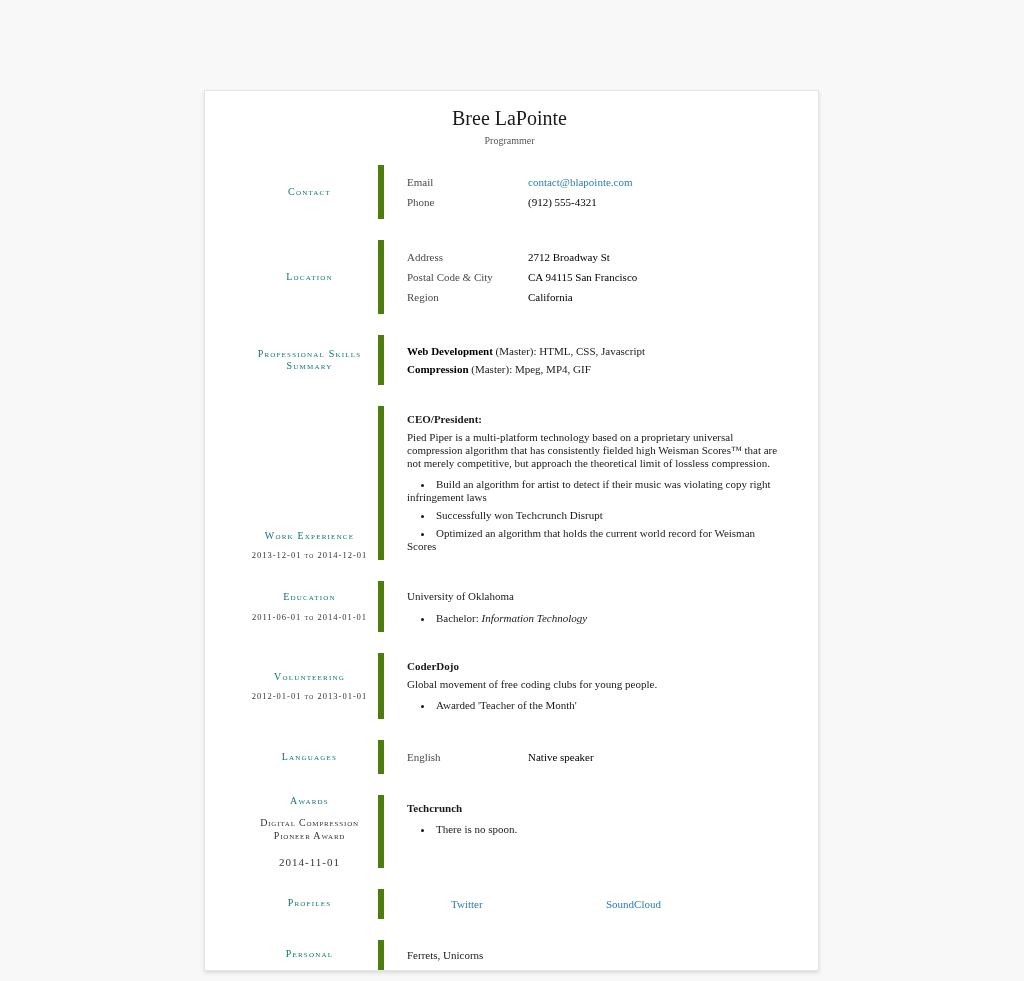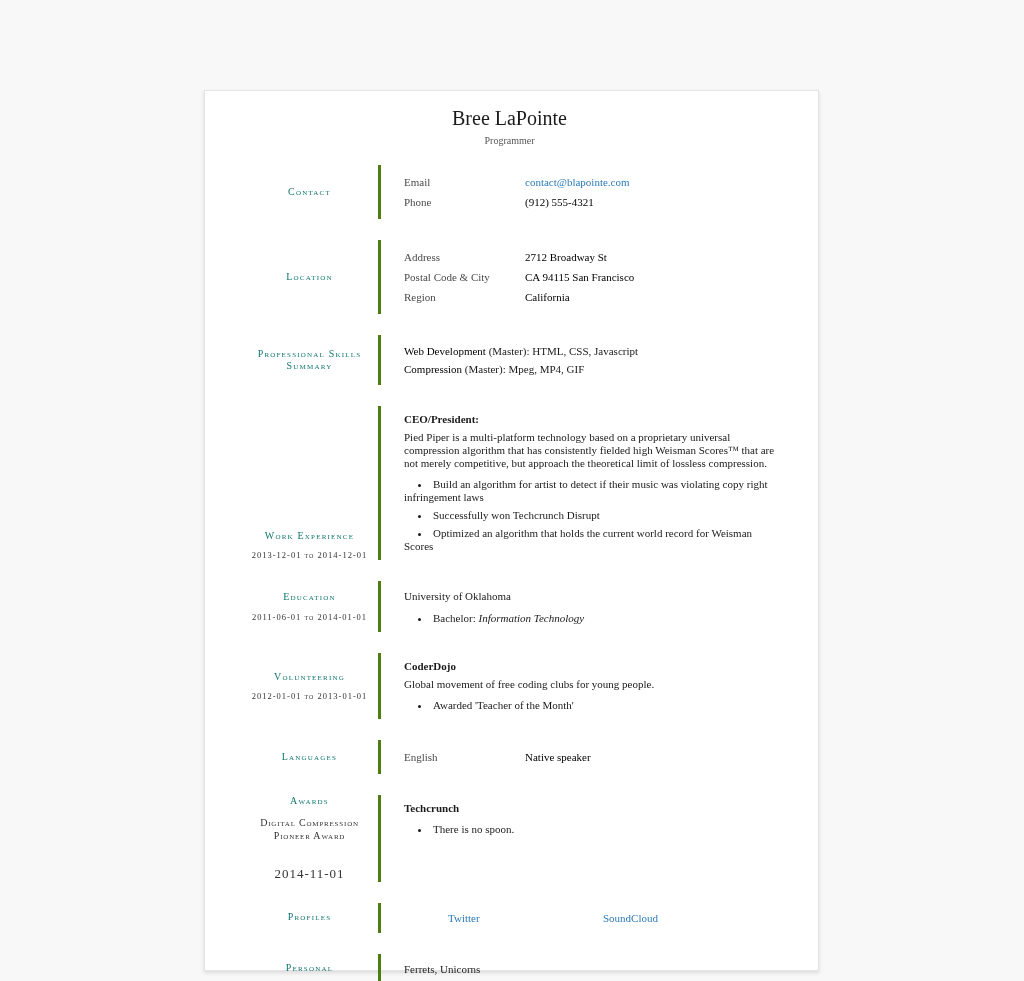--- a/index.html
+++ b/index.html
@@ -58,37 +58,37 @@
   }
   .award-sub {
     font-size: 10px;
     font-variant: small-caps;
     letter-spacing: 0.8px;
     color: #333;
     margin-top: 8px;
     line-height: 1.3;
   }
   .award-date {
-    font-size: 13px;
+    font-size: 11px;
     letter-spacing: 1px;
     color: #333;
-    margin-top: 24px;
+    margin-top: 14px;
   }
   .sec-right {
     flex: 1;
-    border-left: 3px solid #4d7c0f;
+    border-left: 6px solid #4d7c0f;
     padding: 7px 0 7px 23px;
     font-size: 11px;
     color: #1a1a1a;
   }
   .kv-row { display: flex; line-height: 20px; }
   .kv-label { width: 121px; flex: none; color: #4a4a4a; }
   .kv-value { color: #000; }
   .skill-line { line-height: 18px; }
-  .skill-line b, .bold { color: #000; font-weight: normal; }
+  .skill-line b, .bold { color: #000; font-weight: bold; }
   .position-title { font-weight: bold; line-height: 13px; }
   .body-par { line-height: 13px; margin-top: 5px; }
   .sec-right ul {
     margin: 8px 0 0 0;
     padding: 0;
     list-style-position: inside;
     list-style-type: disc;
   }
   .sec-right li {
     text-indent: 14px;

